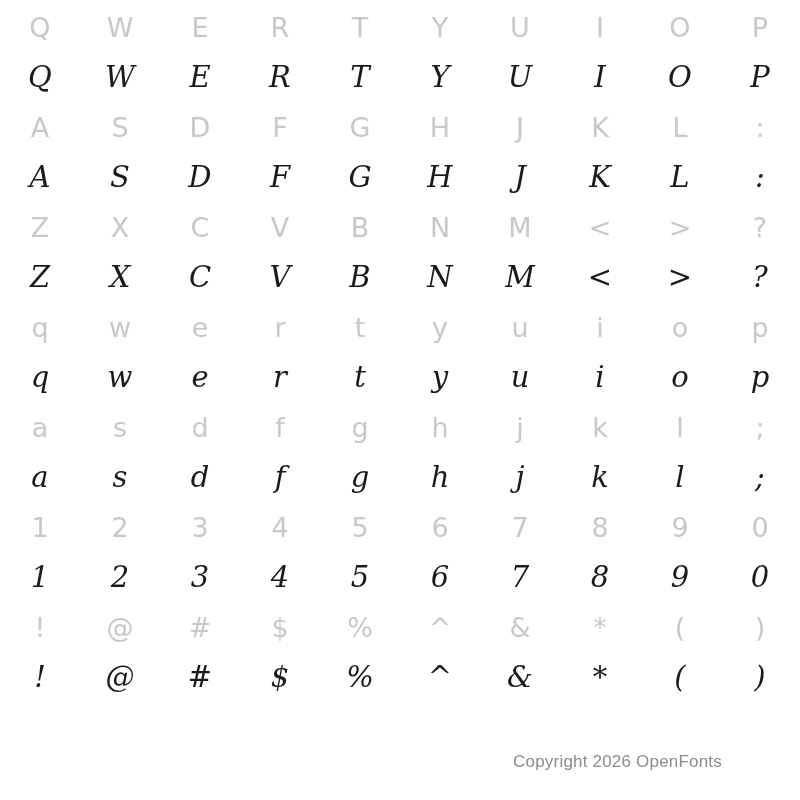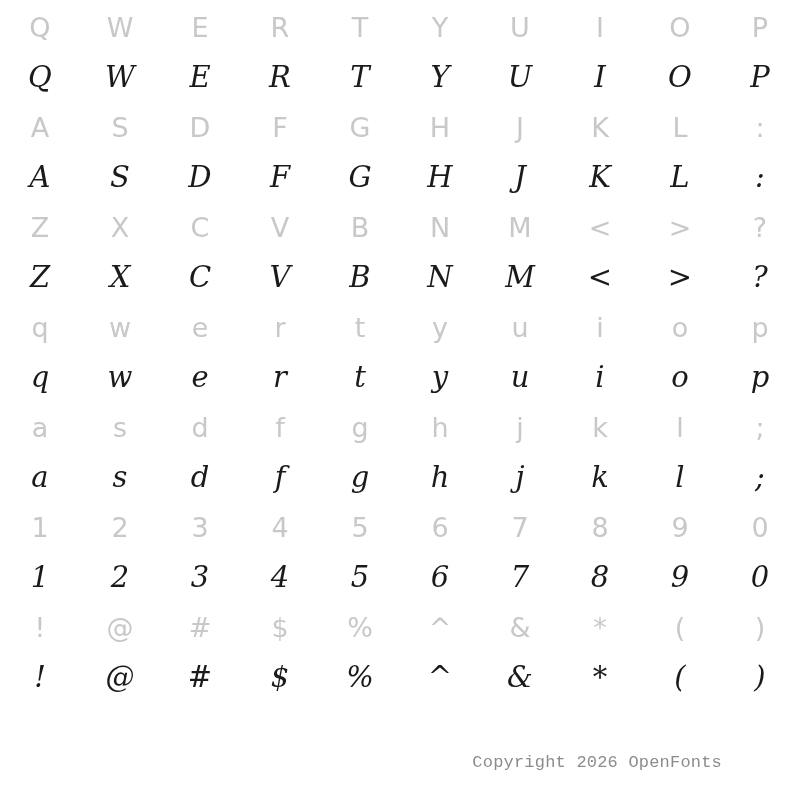--- a/index.html
+++ b/index.html
@@ -49,21 +49,21 @@
     font-family: "DejaVu Serif", serif;
     font-style: italic;
     font-weight: 400;
     font-size: 29px;
   }
   .footer {
     position: absolute;
     right: 78px;
     bottom: 28px;
     color: #8c8c8c;
-    font-family: Liberation Mono, monospace;
+    font-family: Liberation Sans, sans-serif;
     font-size: 17px;
     letter-spacing: 0.2px;
     text-align: center;
   }
 </style>
 </head>
 <body>
 
 <div class="sheet">
   <div class="grid">

